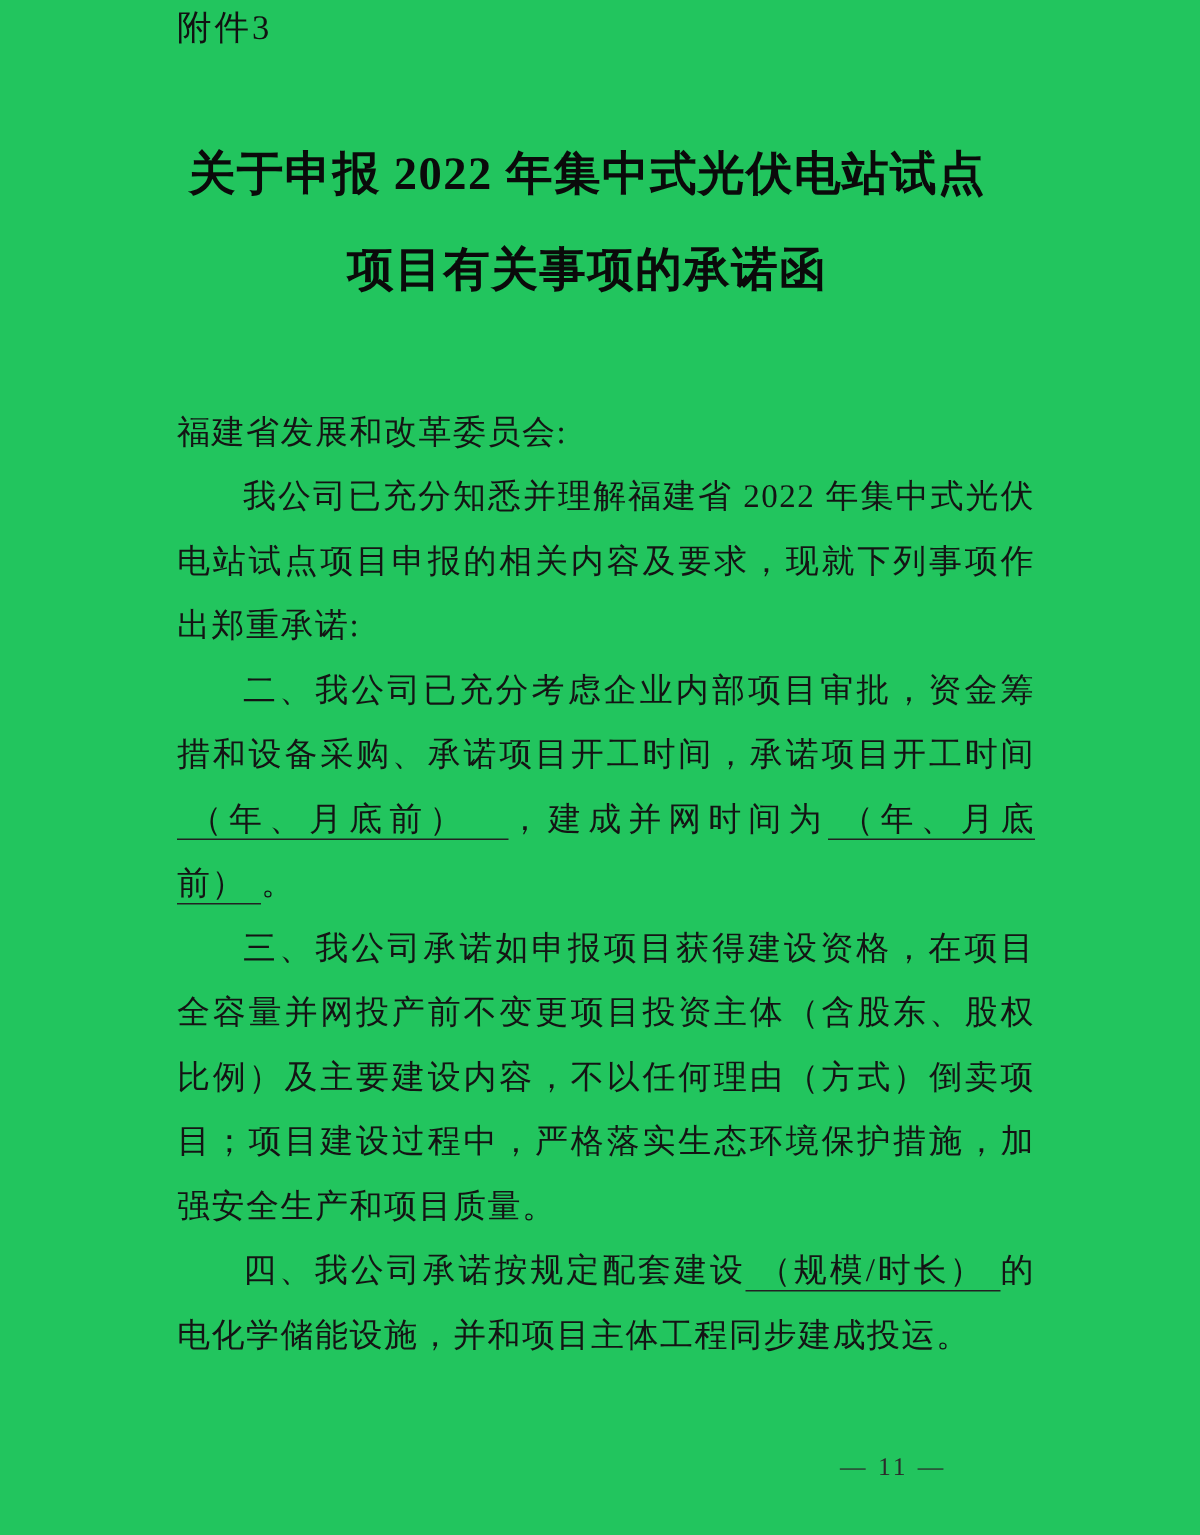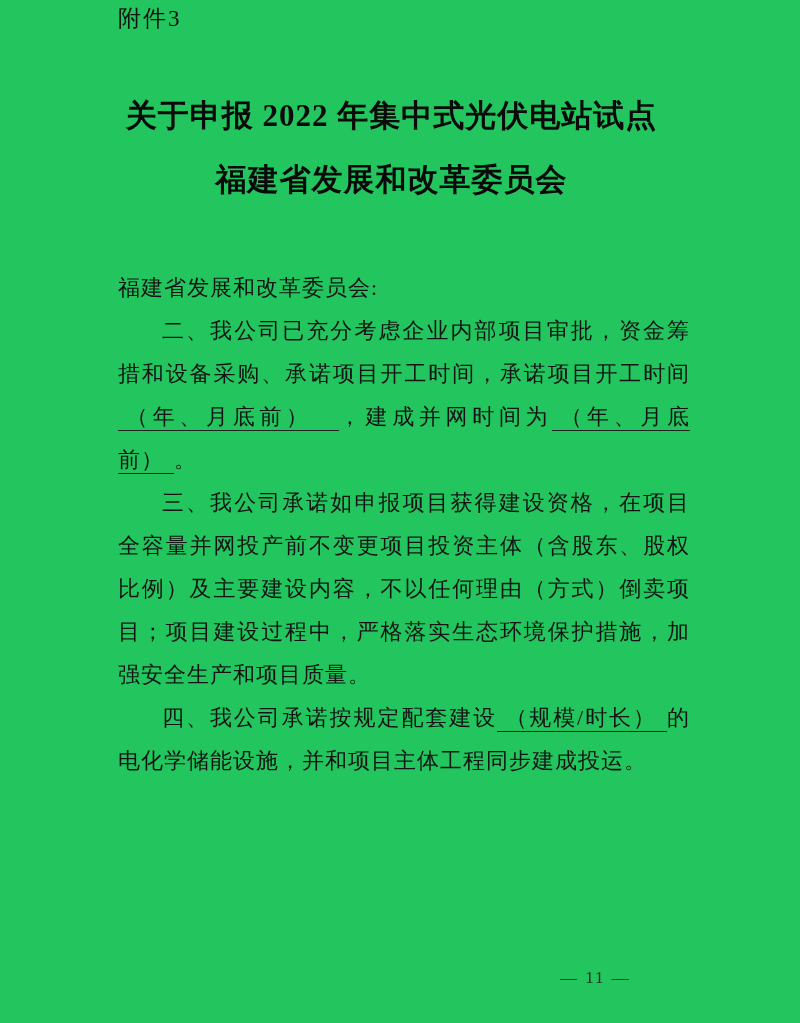--- a/index.html
+++ b/index.html
@@ -73,27 +73,30 @@
 </style>
 </head>
 <body>
 
 <div class="page">
 
   <div class="attach-label">附件3</div>
 
   <h1 class="doc-title">
     <span class="t-line">关于申报 2022 年集中式光伏电站试点</span>
-    <span class="t-line">福建省发展和改革委员会</span>
+    <span class="t-line">项目有关事项的承诺函</span>
   </h1>
 
   <div class="content">
 
     <div class="para salutation">福建省发展和改革委员会:</div>
 
+    <div class="para">
+      <span>我公司已充分知悉并理解福建省 2022 年集中式光伏电站试点项目申报的相关内容及要求，现就下列事项作出郑重承诺:</span>
+    </div>
 
 
     <div class="para">
       <span>二、我公司已充分考虑企业内部项目审批，资金筹措和设备采购、承诺项目开工时间，承诺项目开工时间</span><span class="ul-field trail">（年、月底前）</span><span>，建成并网时间为</span><span class="ul-field">（年、月底前）</span><span>。</span>
     </div>
 
     <div class="para">
       <span>三、我公司承诺如申报项目获得建设资格，在项目全容量并网投产前不变更项目投资主体（含股东、股权比例）及主要建设内容，不以任何理由（方式）倒卖项目；项目建设过程中，严格落实生态环境保护措施，加强安全生产和项目质量。</span>
     </div>
 

